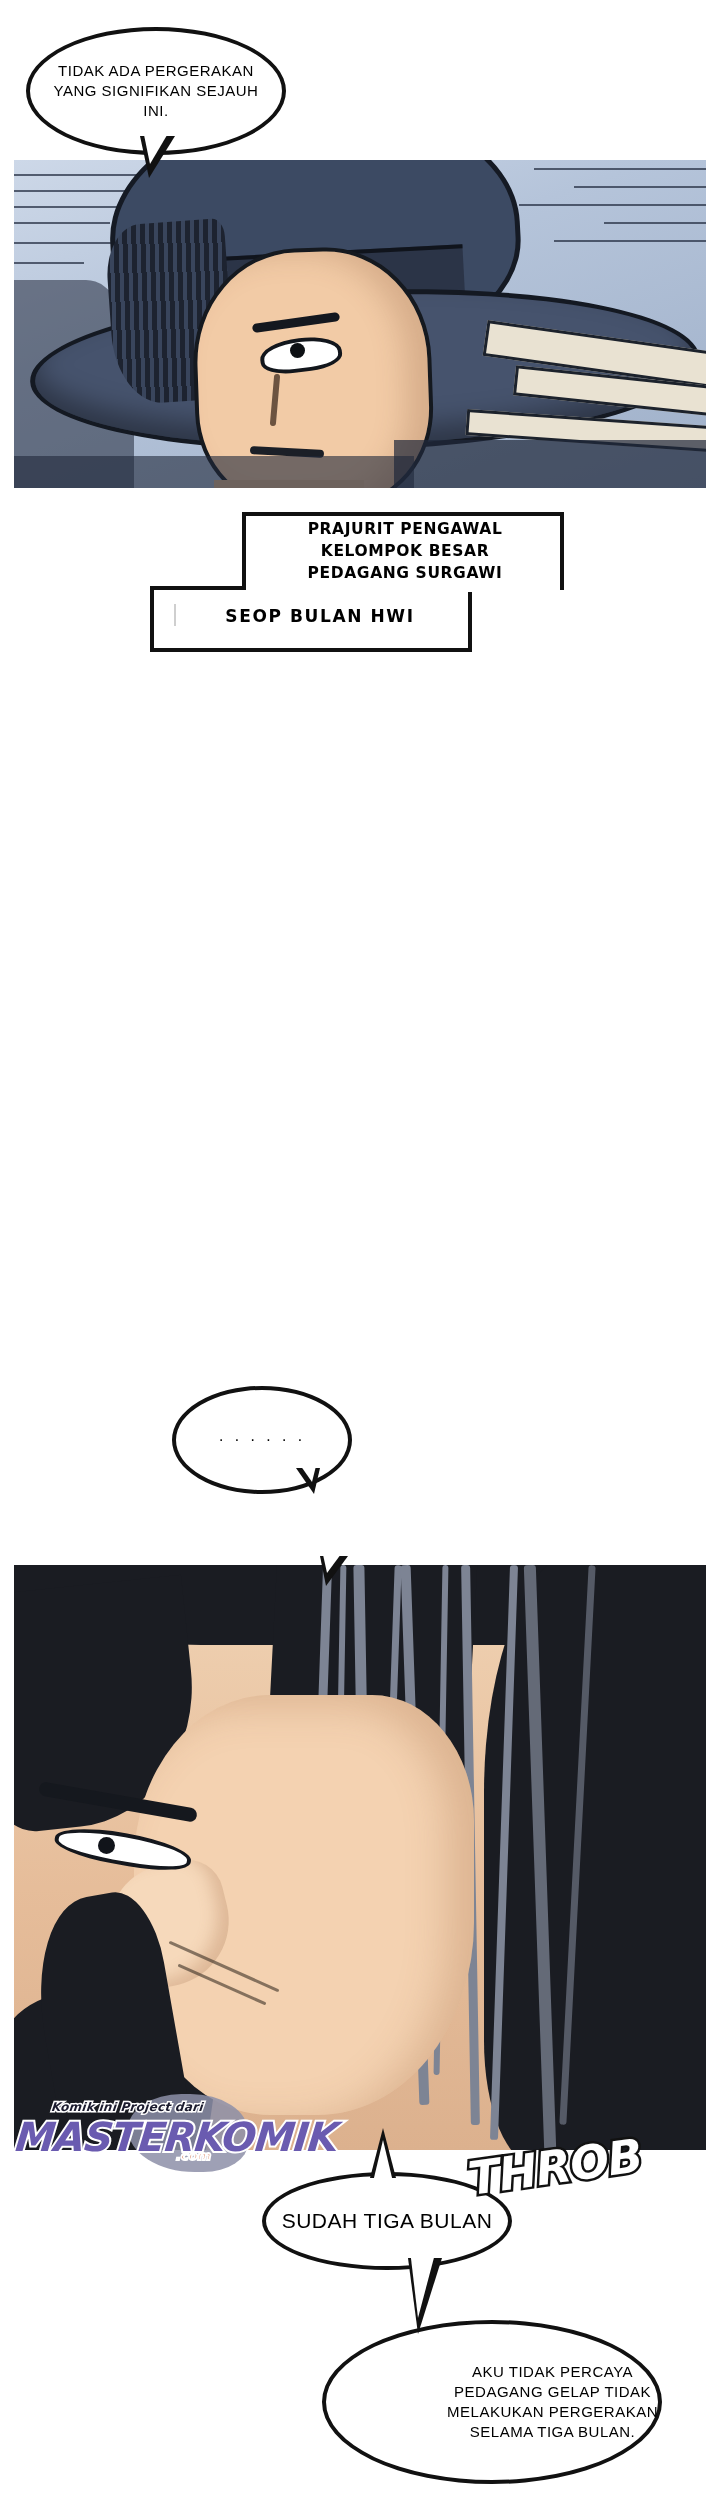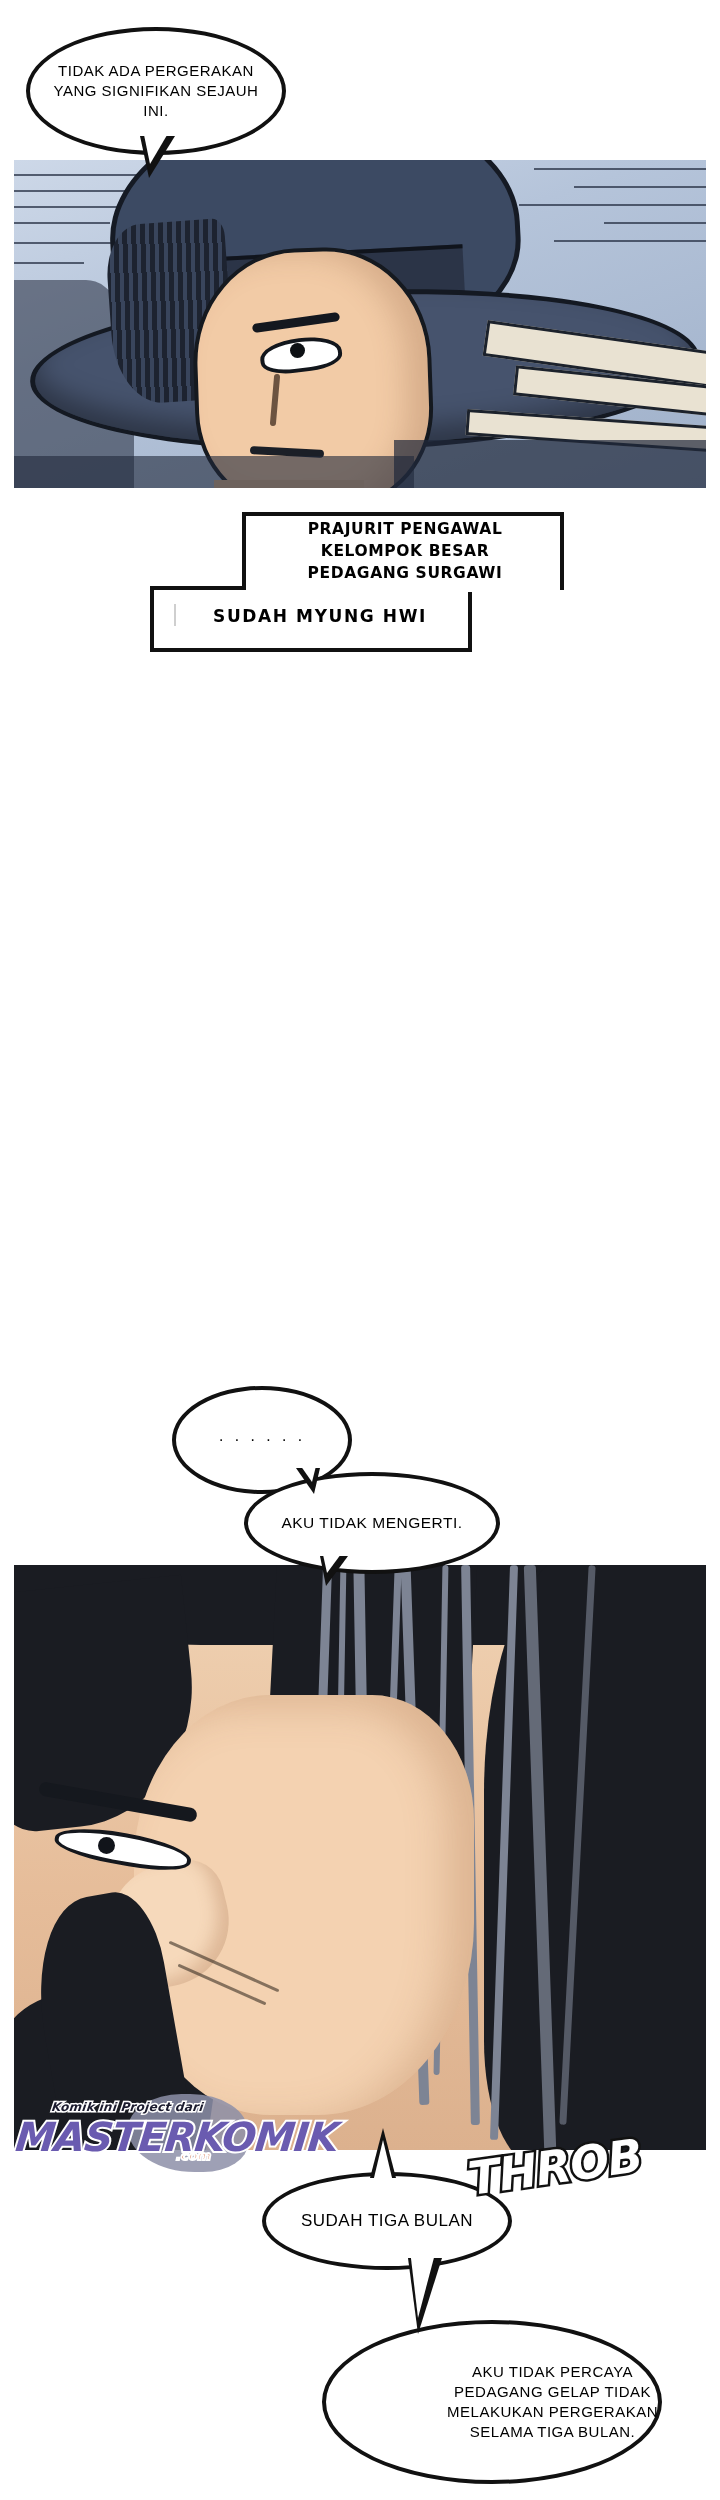--- a/index.html
+++ b/index.html
@@ -167,30 +167,27 @@
   </div>
 
   <div id="namecard">
     <div class="nc-upper"></div>
     <div class="nc-lower"></div>
     <div class="nc-patch"></div>
     <div class="nc-title">PRAJURIT PENGAWAL
 KELOMPOK BESAR
 PEDAGANG SURGAWI</div>
     <div class="nc-tick"></div>
-    <div class="nc-name">SUDAH MYUNG HWI</div>
+    <div class="nc-name">SEOP BULAN HWI</div>
   </div>
 
   <div class="bubble" style="left:172px;top:1386px;width:180px;height:108px;">
     <div class="txt" style="font-size:16px;letter-spacing:3px;">· · · · · ·</div>
   </div>
 
-  <div class="bubble" style="left:244px;top:1472px;width:256px;height:102px;">
-    <div class="txt" style="font-size:15.5px;">AKU TIDAK MENGERTI.</div>
-  </div>
 
   <div class="tail" style="left:296px;top:1468px;border-left:18px solid transparent;border-right:6px solid transparent;border-top:26px solid #111;"></div>
   <div class="tail-fill" style="left:298px;top:1462px;border-left:14px solid transparent;border-right:5px solid transparent;border-top:20px solid #fff;"></div>
 
   <div class="tail" style="left:320px;top:1556px;border-left:6px solid transparent;border-right:22px solid transparent;border-top:30px solid #111;"></div>
   <div class="tail-fill" style="left:322px;top:1550px;border-left:5px solid transparent;border-right:17px solid transparent;border-top:23px solid #fff;"></div>
 
   <div id="panel2">
     <div class="p2-bg"></div>
 
@@ -226,21 +223,21 @@
     <div class="wm-top">Komik ini Project dari</div>
     <div class="wm-main">MASTERKOMIK</div>
     <div class="wm-main-over">MASTERKOMIK</div>
     <div class="wm-dot">.com</div>
   </div>
 
   <div id="sfx-throb">THROB</div>
   <div id="sfx-throb-top">THROB</div>
 
   <div class="bubble" style="left:262px;top:2172px;width:250px;height:98px;">
-    <div class="txt" style="font-size:17px;">SUDAH TIGA BULAN</div>
+    <div class="txt" style="font-size:21px;">SUDAH TIGA BULAN</div>
   </div>
 
   <div class="tail" style="left:370px;top:2128px;border-left:13px solid transparent;border-right:13px solid transparent;border-bottom:50px solid #111;"></div>
   <div class="tail-fill" style="left:373px;top:2140px;border-left:10px solid transparent;border-right:10px solid transparent;border-bottom:42px solid #fff;"></div>
 
   <div class="bubble" style="left:322px;top:2320px;width:340px;height:164px;justify-content:flex-end;">
     <div class="txt" style="font-size:15px;">AKU TIDAK PERCAYA
 PEDAGANG GELAP TIDAK
 MELAKUKAN PERGERAKAN
 SELAMA TIGA BULAN.</div>

